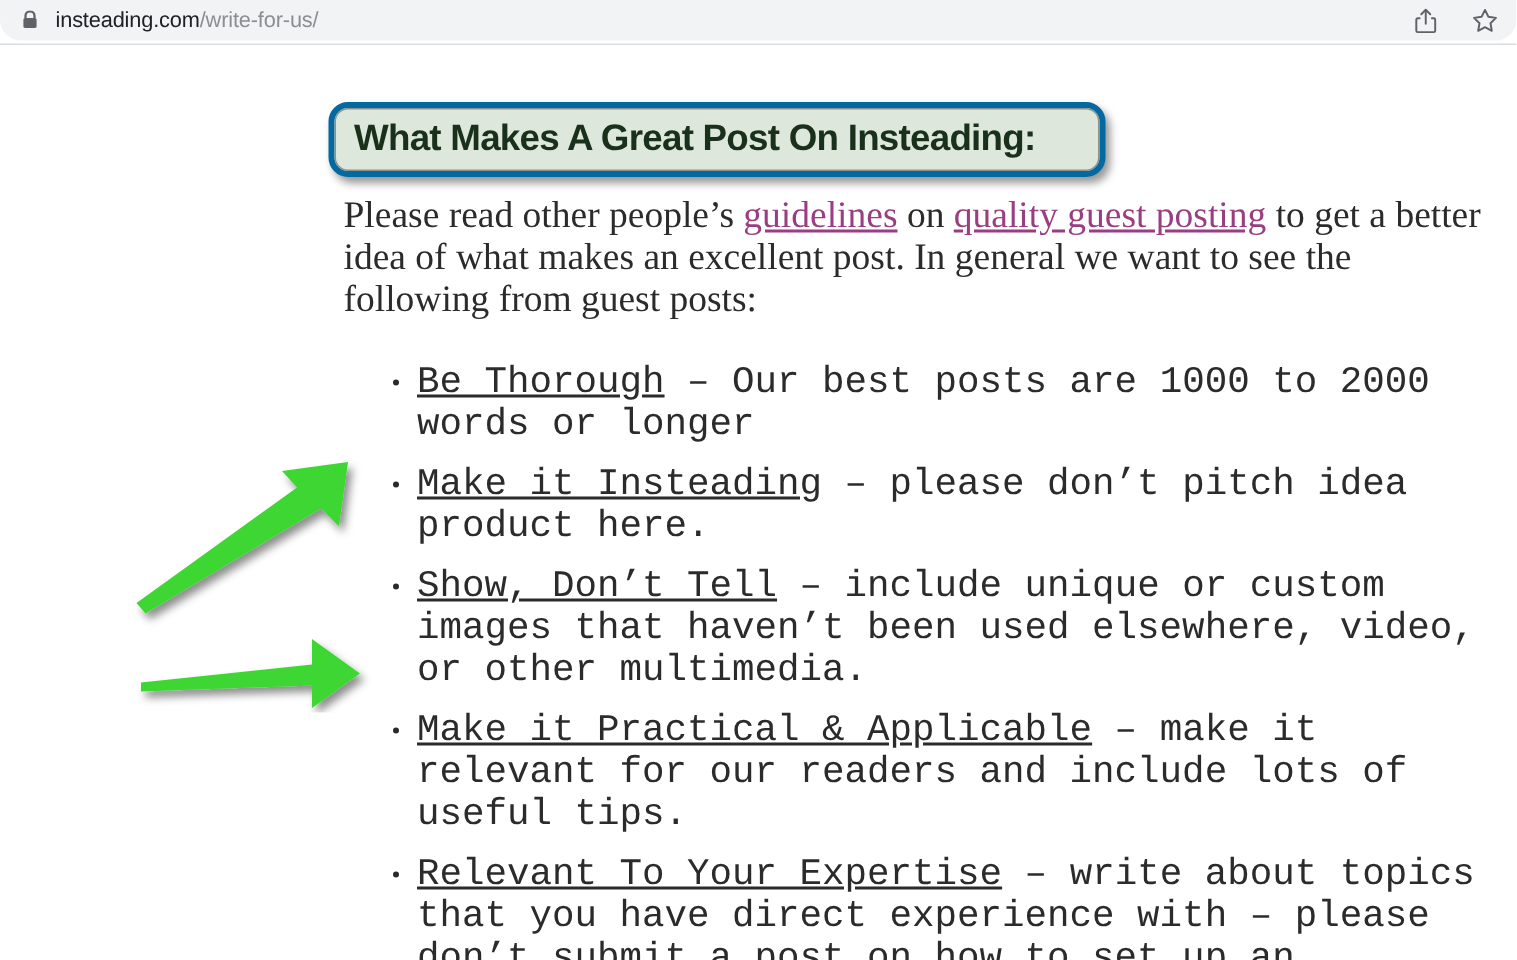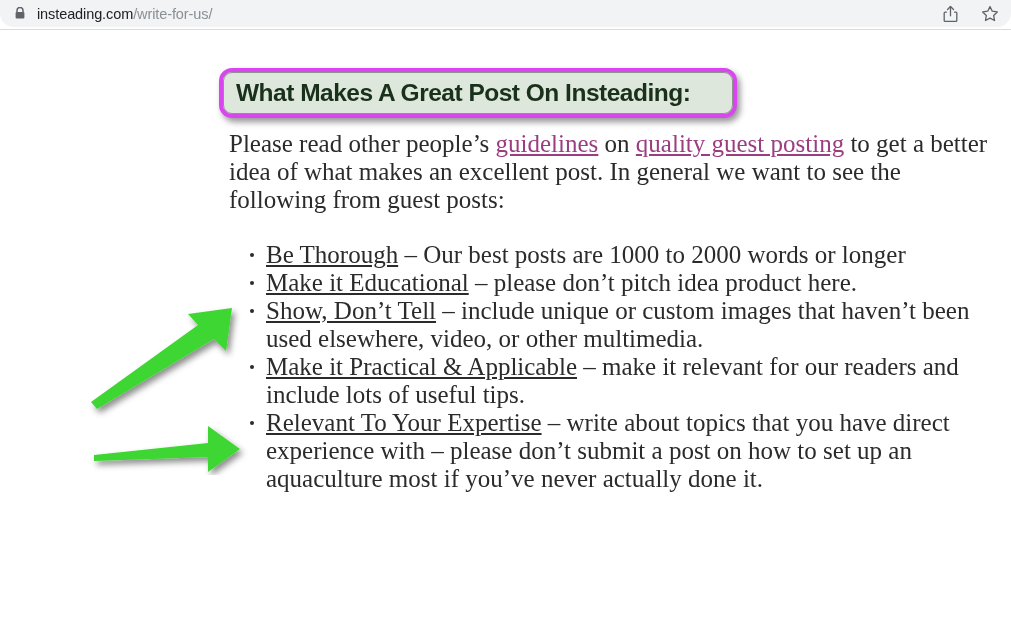--- a/index.html
+++ b/index.html
@@ -88,21 +88,21 @@
   }
 
   .title-box {
     position: absolute;
     left: 219px;
     top: 38px;
     width: 518px;
     height: 50px;
     box-sizing: border-box;
     background: #dde7db;
-    border: 4px solid #d946ef;
+    border: 4px solid #0369a1;
     border-radius: 13px;
     box-shadow: 0 0 0 1px rgba(120,120,120,0.0), 3px 4px 6px rgba(0,0,0,0.42);
     display: flex;
     align-items: center;
   }
   .title-box-inner {
     position: absolute;
     left: 0; top: 0; right: 0; bottom: 0;
     border: 1.5px solid #8d938c;
     border-radius: 9px;
@@ -136,21 +136,22 @@
 
   .bullet-list {
     list-style: none;
     margin: 0;
     padding: 0;
     margin-top: 27px;
   }
   .bullet-list > li {
     position: relative;
     padding-left: 37px;
-    margin: 0;
+    margin: 12px;
+    font-family: Liberation Mono, monospace;
   }
   .bullet-list > li::before {
     content: "";
     position: absolute;
     left: 21px;
     top: 12px;
     width: 4px;
     height: 4px;
     border-radius: 50%;
     background: #2b2b2b;
@@ -217,21 +218,21 @@
     <div class="title-box-inner"></div>
     <div class="title-text">What Makes A Great Post On Insteading:</div>
   </div>
 
   <div class="content">
 
     <p class="intro-para"><span>Please read other people’s </span><a class="link" href="#">guidelines</a><span> on </span><a class="link" href="#">quality guest posting</a><span> to get a better idea of what makes an excellent post. In general we want to see the following from guest posts:</span></p>
 
     <ul class="bullet-list">
       <li><span class="lead">Be Thorough</span><span> – Our best posts are 1000 to 2000 words or longer</span></li>
-      <li><span class="lead">Make it Educational</span><span> – please don’t pitch idea product here.</span></li>
+      <li><span class="lead">Make it Insteading</span><span> – please don’t pitch idea product here.</span></li>
       <li><span class="lead">Show, Don’t Tell</span><span> – include unique or custom images that haven’t been used elsewhere, video, or other multimedia.</span></li>
       <li><span class="lead">Make it Practical &amp; Applicable</span><span> – make it relevant for our readers and include lots of useful tips.</span></li>
       <li><span class="lead">Relevant To Your Expertise</span><span> – write about topics that you have direct experience with – please don’t submit a post on how to set up an aquaculture most if you’ve never actually done it.</span></li>
     </ul>
 
 
   </div>
 
   <svg class="arrows" viewBox="0 0 180 190">
     <defs>

